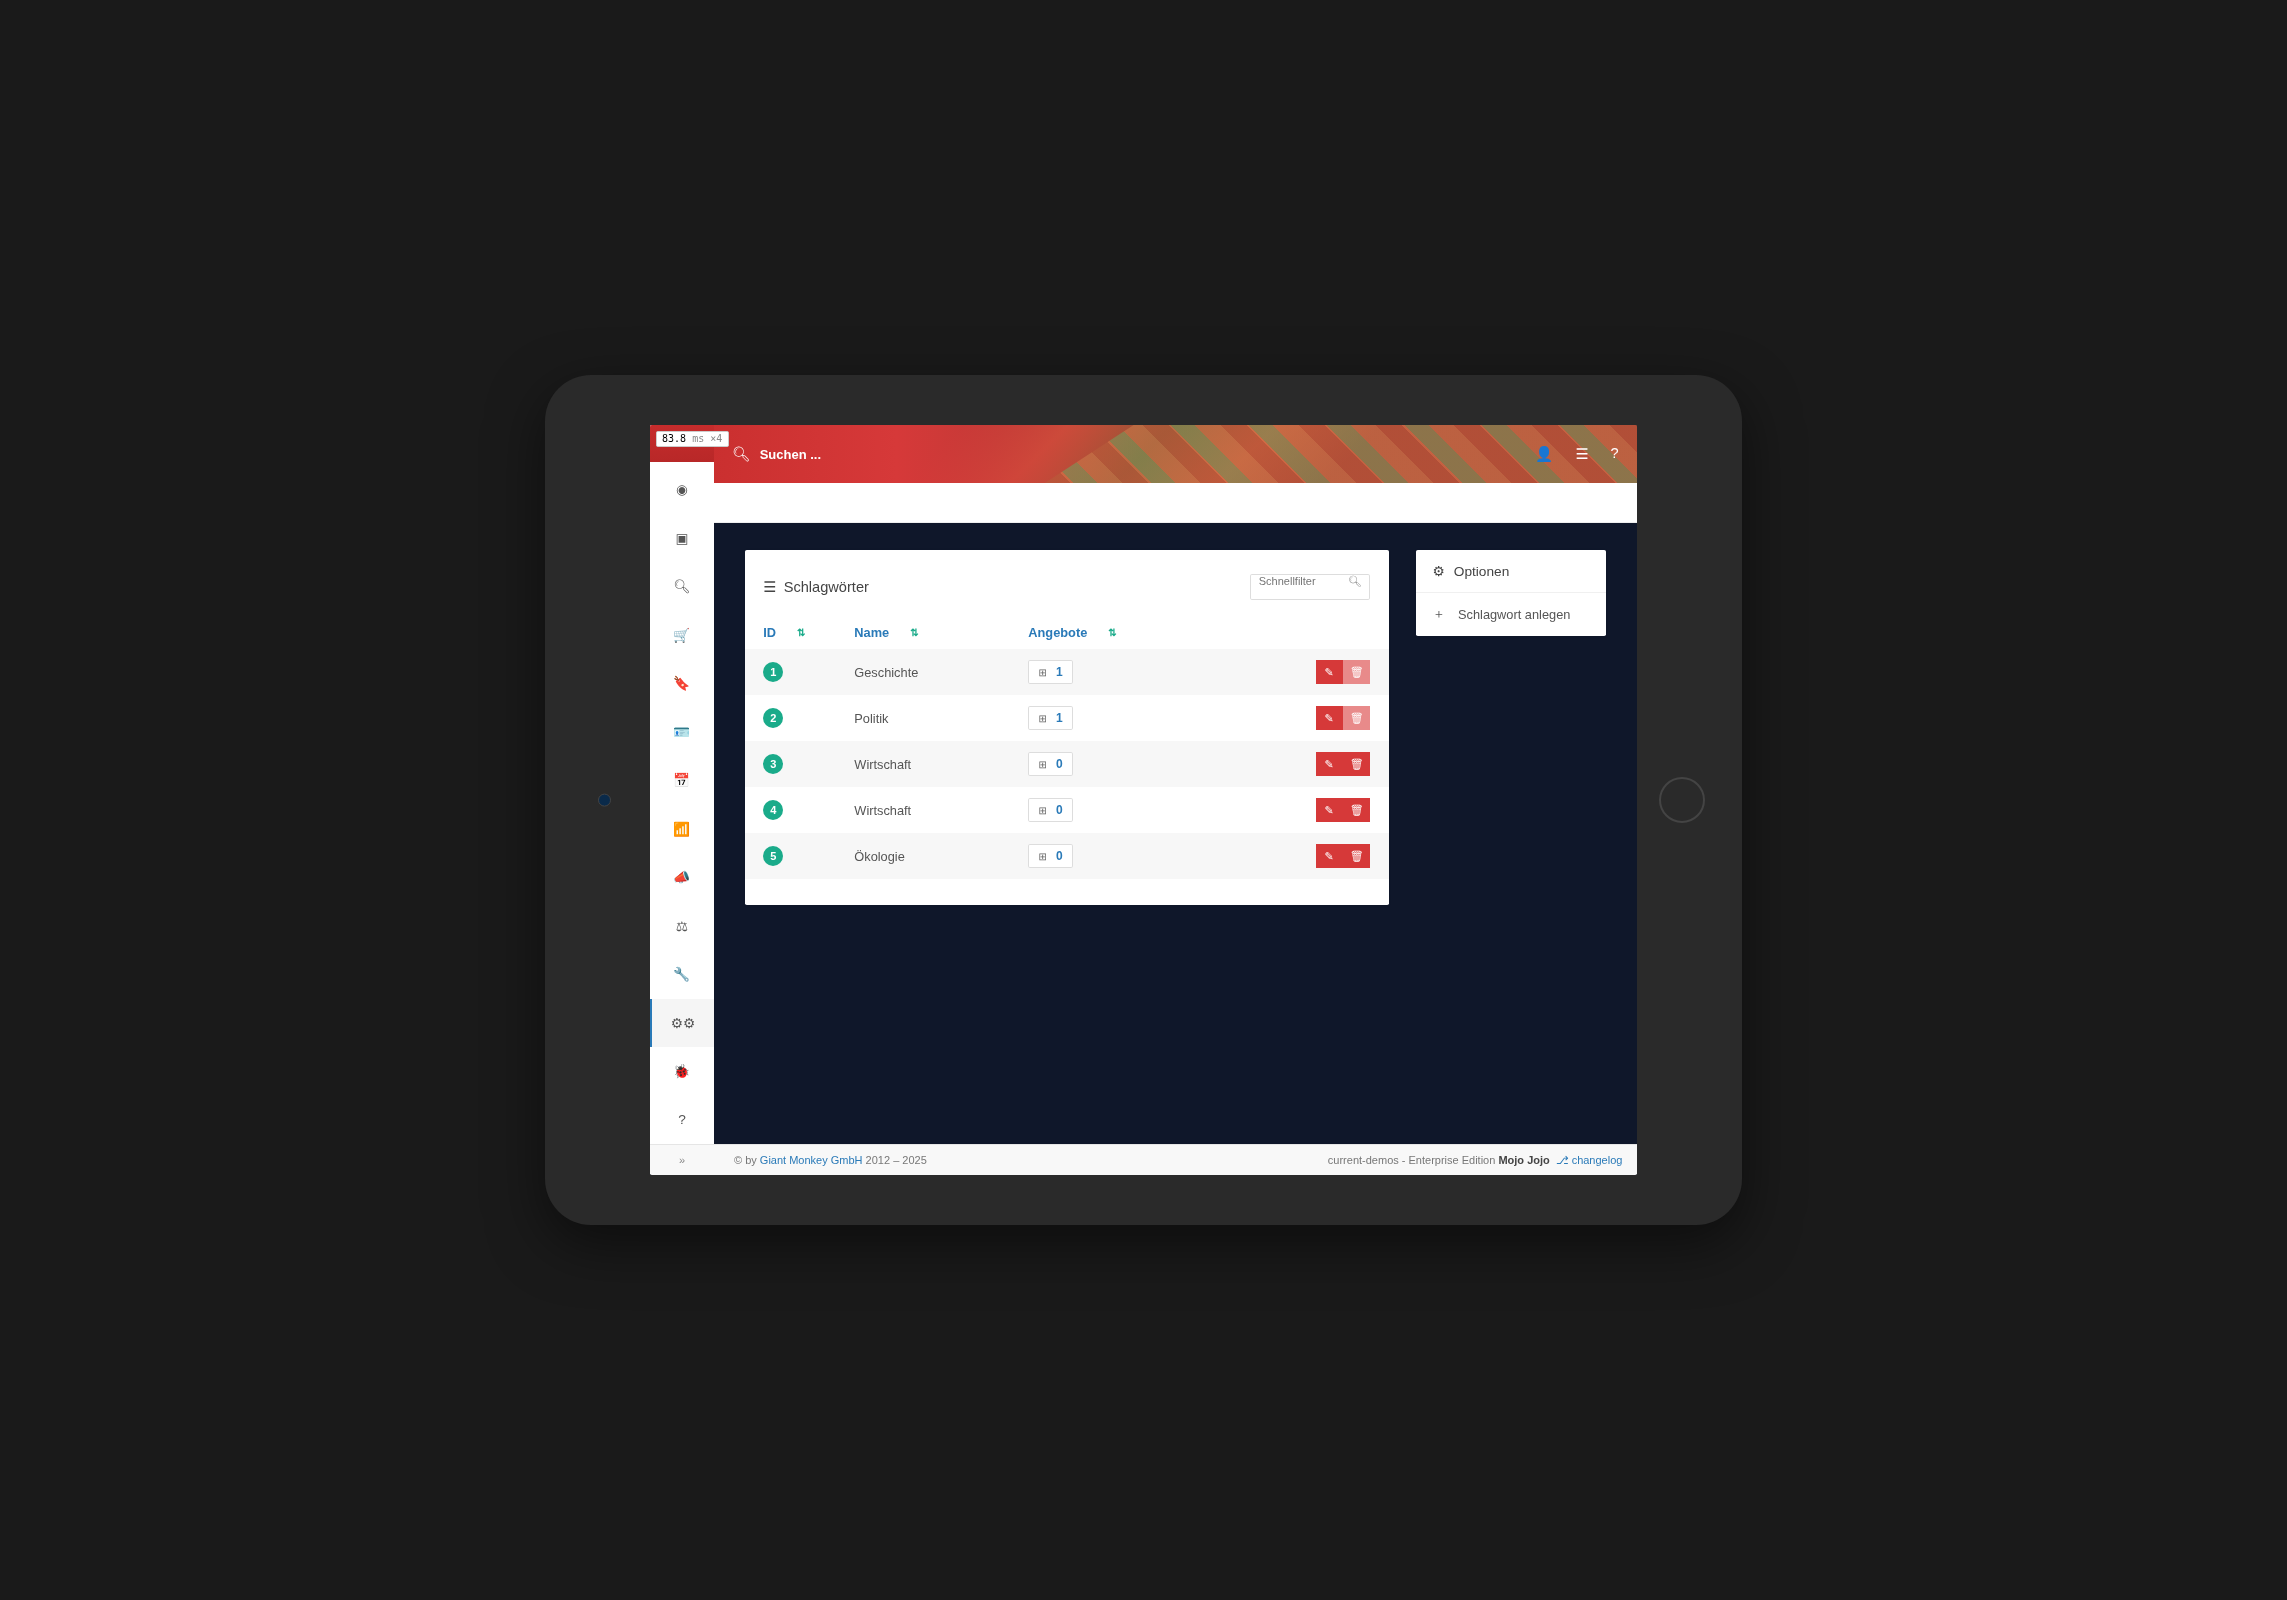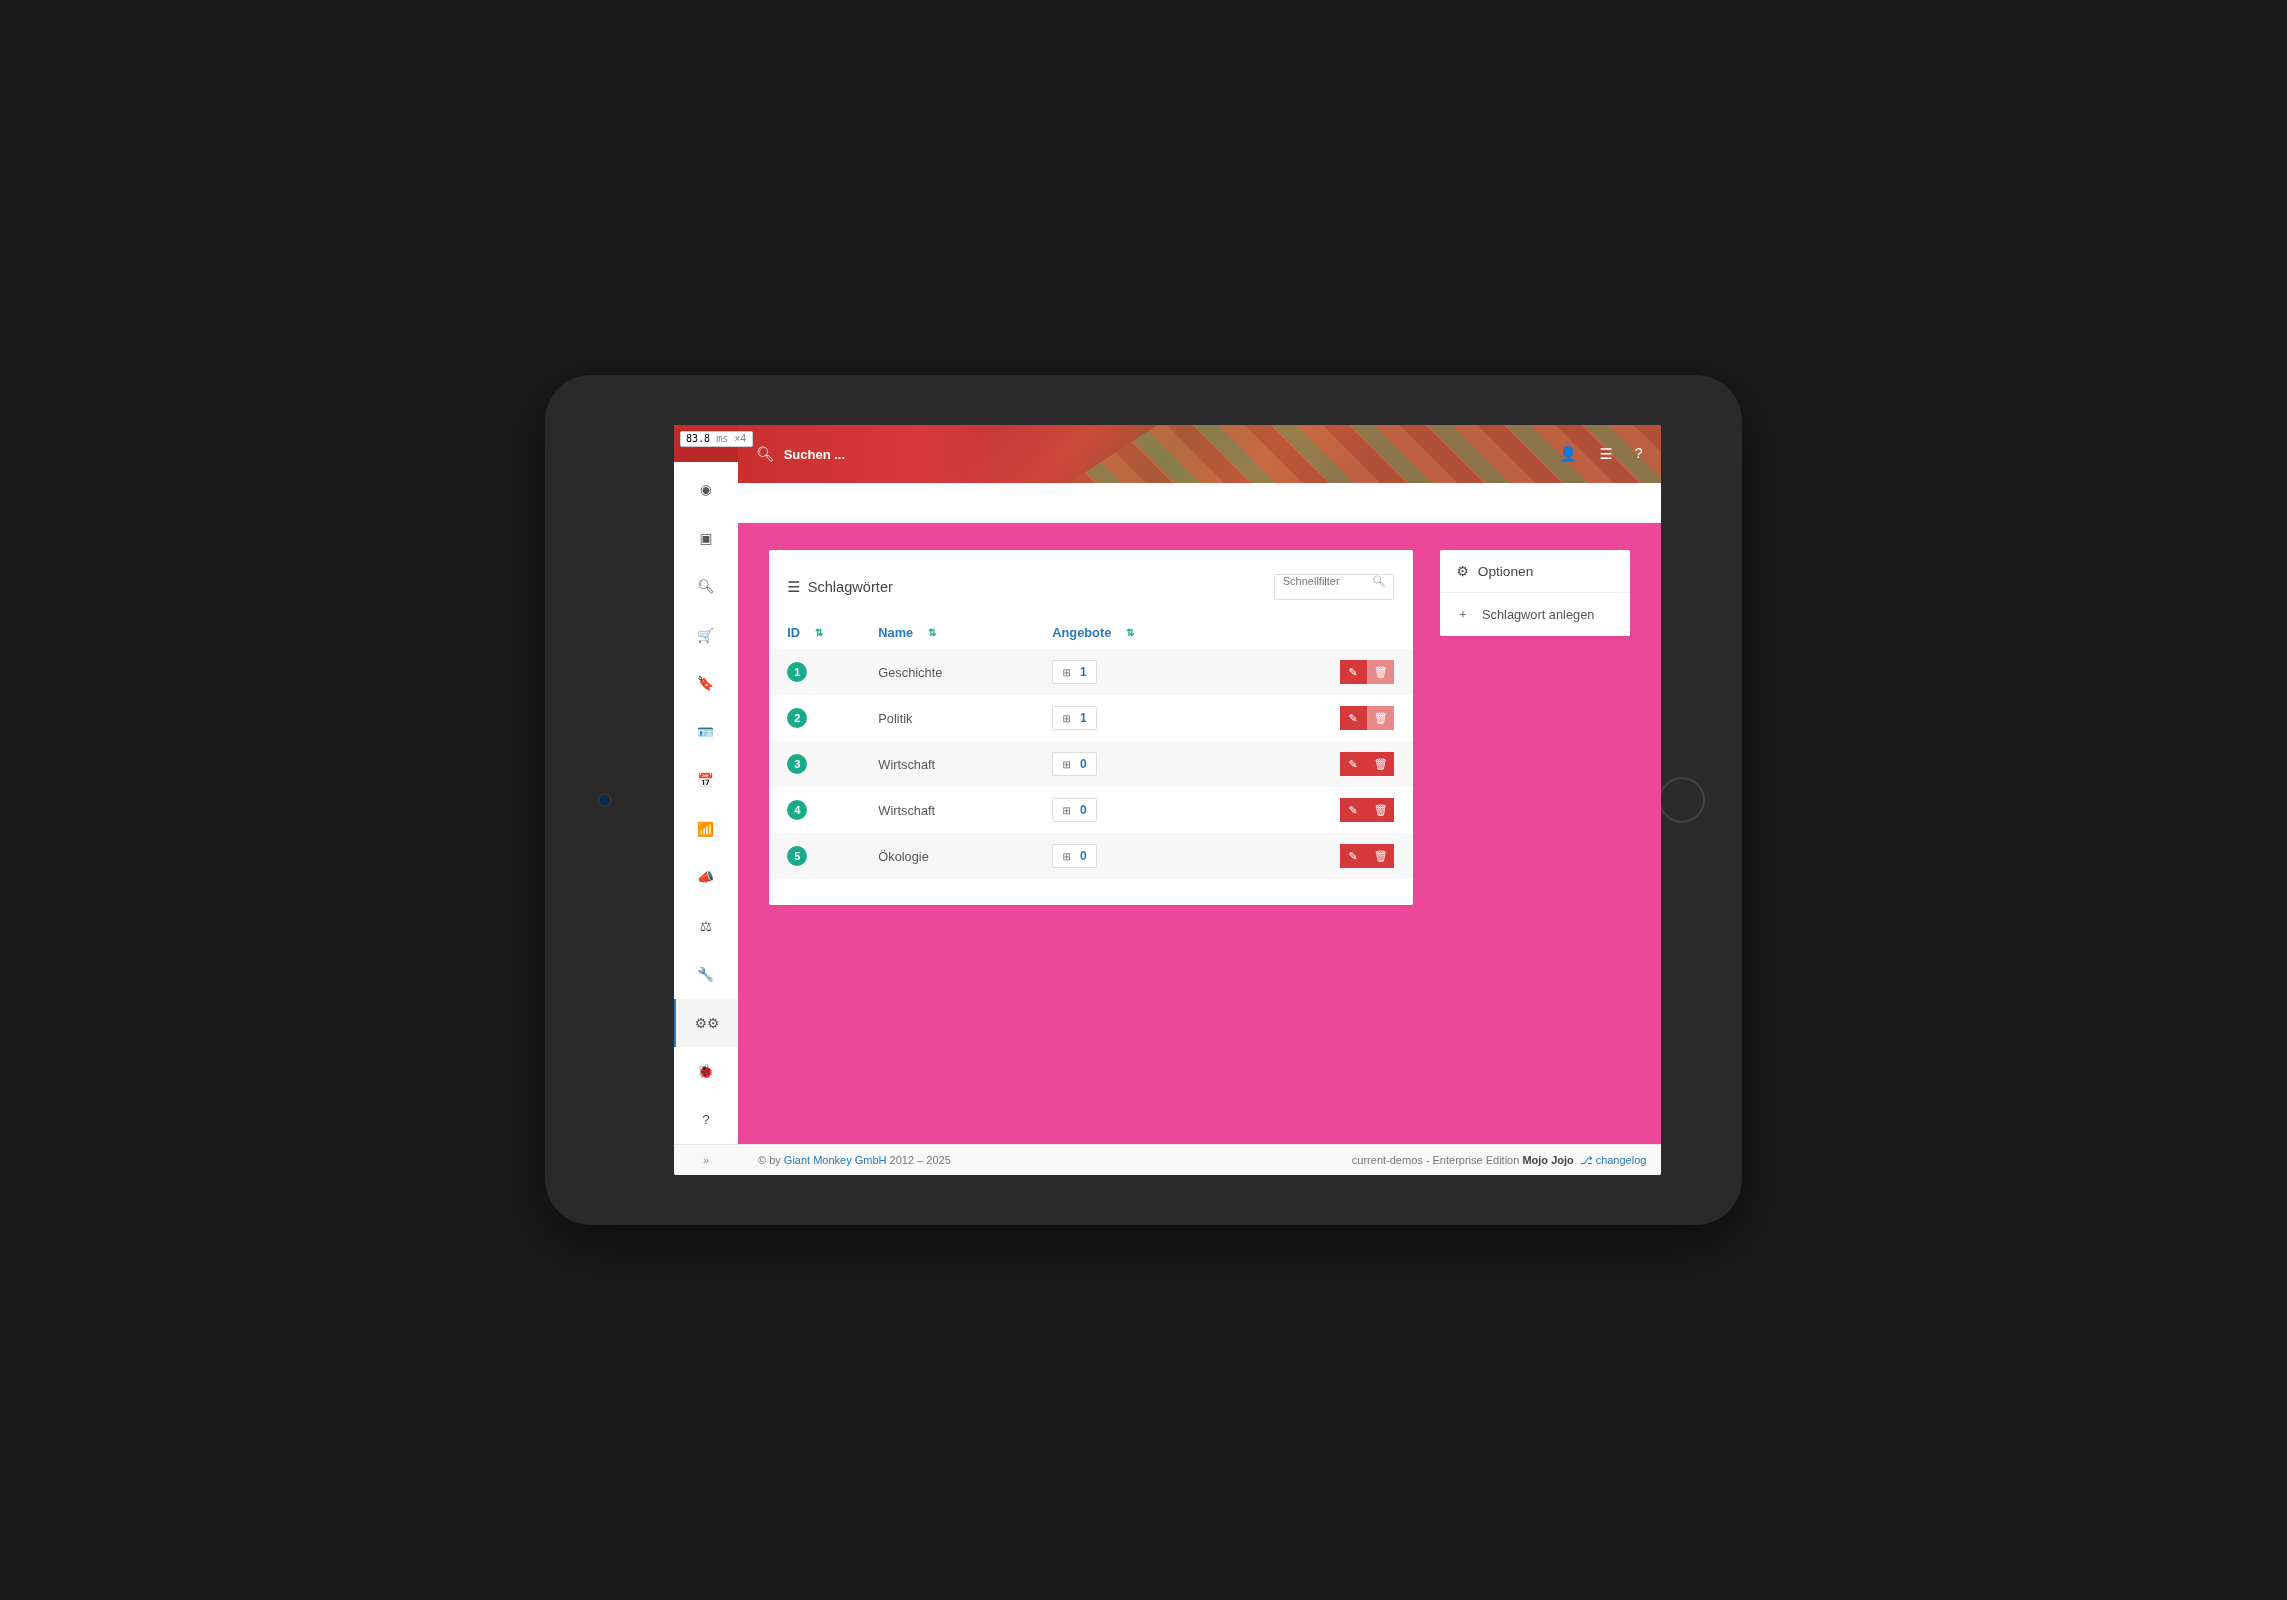--- a/index.html
+++ b/index.html
@@ -31,25 +31,24 @@
   transform: translateY(-50%);
   width: 12.8px;
   height: 12.8px;
   background: #0a2a4a;
   border-radius: 50%;
   border: 1.8px solid #444;
 }
 .screen {
   width: 100%;
   height: 100%;
-  background: #ec4899;
+  background: #0f172a;
   border-radius: 1.8px;
   overflow: hidden;
   position: relative;
-  margin-left: 24px;
 }
 
 .perf-badge {
   position: absolute;
   top: 5.5px; left: 5.5px;
   background: #fff;
   border: 0.9px solid #ccc;
   padding: 1.8px 5.5px;
   font-size: 10px;
   font-family: monospace;
@@ -198,21 +197,21 @@
   display: grid;
   grid-template-columns: 91px 174px 1fr 110px;
   padding: 9.1px 18.3px;
 }
 .th {
   color: #2a7ab8;
   font-weight: 700;
   font-size: 12.8px;
   display: flex;
   align-items: center;
-  gap: 15px;
+  gap: 21px;
   cursor: pointer;
 }
 .sort-icon { color: #1aab8a; font-size: 10px; }
 
 .row {
   display: grid;
   grid-template-columns: 91px 174px 1fr 110px;
   padding: 11px 18.3px;
   align-items: center;
 }

